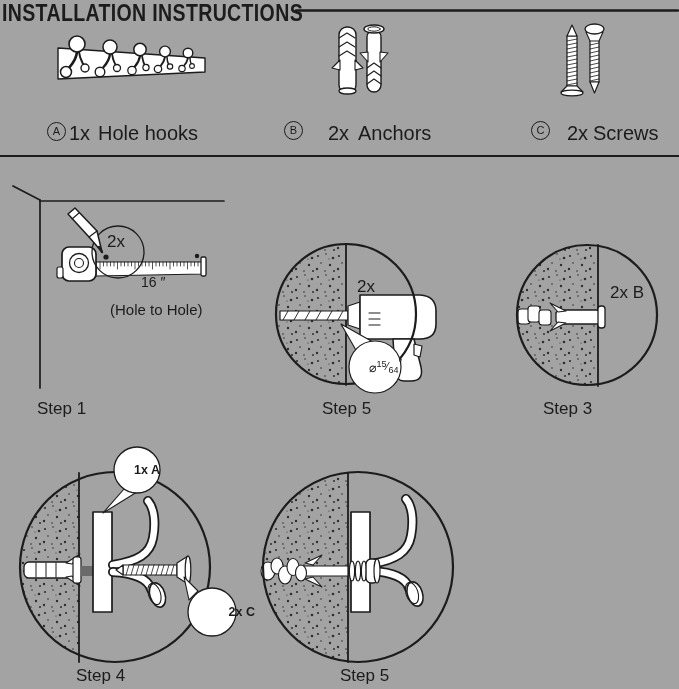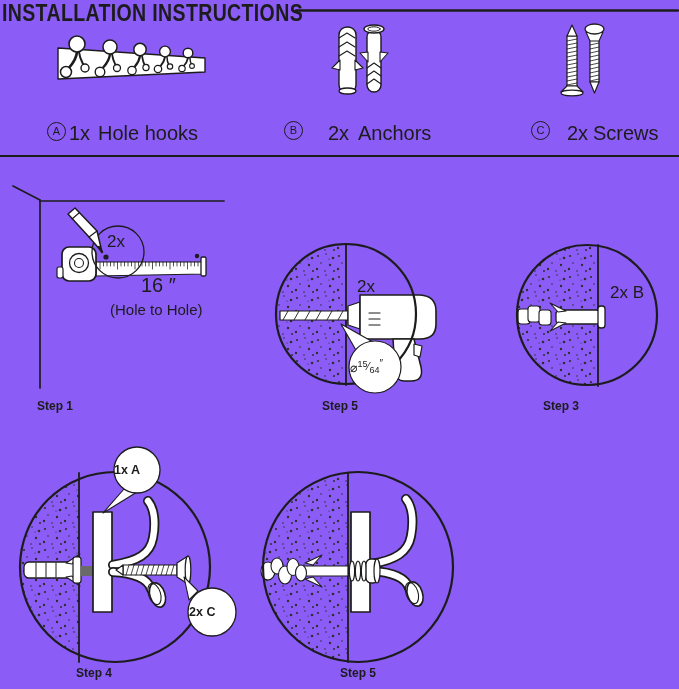--- a/index.html
+++ b/index.html
@@ -1,32 +1,32 @@
 <!DOCTYPE html>
 <html><head>
 <meta charset="utf-8">
 <style>
   html,body{margin:0;padding:0;background:#fff}
-  .canvas{position:relative;width:679px;height:689px;background:#8b5cf6;overflow:hidden;
+  .canvas{position:relative;width:679px;height:689px;background:#a3a3a3;overflow:hidden;
           font-family:"Liberation Sans",sans-serif;color:#1c1c1c}
   #art{position:absolute;left:0;top:0}
   #art .k{stroke:#1c1c1c;fill:none;stroke-linecap:round;stroke-linejoin:round}
   #art .w{stroke:#1c1c1c;fill:#fff;stroke-linecap:round;stroke-linejoin:round}
   #art .g{fill:#6a6a6a;stroke:none}
   #art .tw{stroke:#fff;fill:none;stroke-linecap:round}
   .t{position:absolute;white-space:nowrap;color:#1c1c1c}
   .title{left:2px;top:0px;font-size:23px;font-weight:bold;letter-spacing:.4px;
          transform:scaleX(.85);transform-origin:0 0}
   .badge{position:absolute;width:17px;height:17px;border:1.4px solid #1c1c1c;border-radius:50%;
          font-size:11px;line-height:16px;text-align:center}
   .plbl{font-size:20px}
   .qty{font-size:17px}
-  .steplbl{font-size:12px;font-weight:bold}
-  .callout{font-size:12.5px;font-weight:bold;text-align:left}
-  .fwrap{font-size:12.5px;text-align:left}
+  .steplbl{font-size:17px;font-weight:normal}
+  .callout{font-size:12.5px;font-weight:bold;text-align:right}
+  .fwrap{font-size:12.5px;text-align:right}
   .fnum{font-size:9px;vertical-align:5px}
   .fden{font-size:9px;vertical-align:-1px}
   .fsl{font-size:11px;vertical-align:2px}
   .funit{font-size:10px;vertical-align:5px}
 </style>
 </head>
 <body>
 
 <div class="canvas">
 
@@ -345,21 +345,21 @@
 
   <span class="badge" style="left:284px;top:121px">B</span>
   <div class="t plbl" style="left:328px;top:122px">2x</div>
   <div class="t plbl" style="left:358px;top:122px">Anchors</div>
 
   <span class="badge" style="left:531px;top:121px">C</span>
   <div class="t plbl" style="left:567px;top:122px">2x</div>
   <div class="t plbl" style="left:593px;top:122px">Screws</div>
 
   <div class="t qty" style="left:107px;top:232px">2x</div>
-  <div class="t" style="left:141px;top:274px;font-size:20px">16 ″</div>
+  <div class="t" style="left:141px;top:274px;font-size:14px">16 ″</div>
   <div class="t" style="left:110px;top:301px;font-size:15px">(Hole to Hole)</div>
   <div class="t steplbl" style="left:37px;top:399px">Step 1</div>
 
   <div class="t qty" style="left:357px;top:277px">2x</div>
   <div class="t fwrap" style="left:350px;top:358px;width:52px"><span>⌀</span><span class="fnum">15</span><span class="fsl">⁄</span><span class="fden">64</span><span class="funit">″</span></div>
   <div class="t steplbl" style="left:322px;top:399px">Step 5</div>
 
   <div class="t qty" style="left:610px;top:283px">2x B</div>
   <div class="t steplbl" style="left:543px;top:399px">Step 3</div>
 

